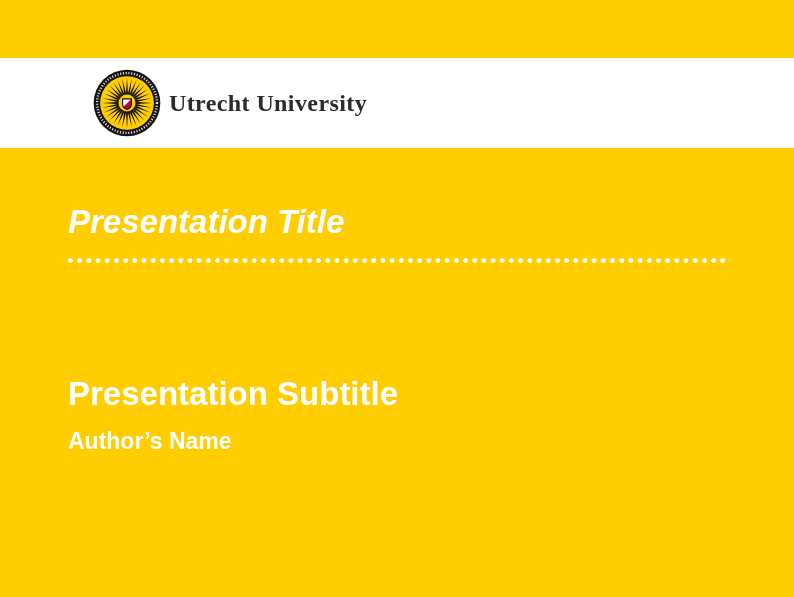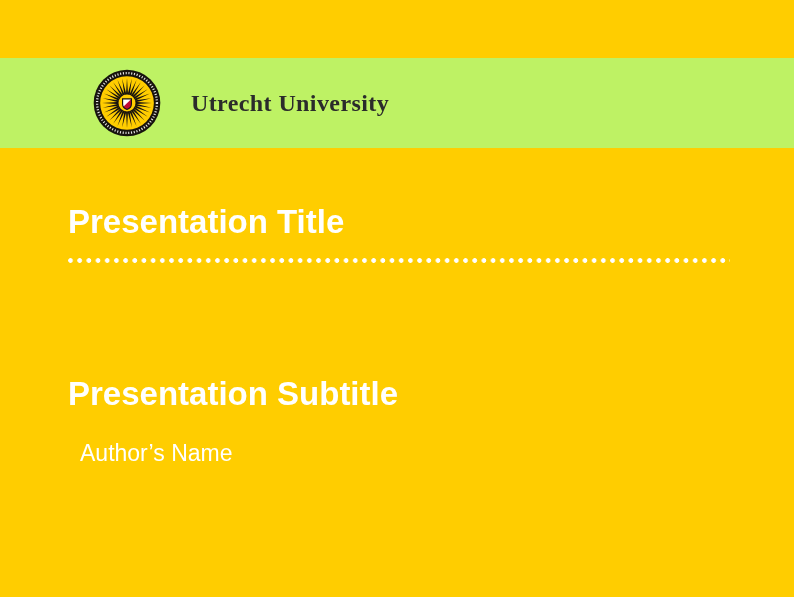--- a/index.html
+++ b/index.html
@@ -19,24 +19,23 @@
   .band-top {
     position: absolute;
     left: 0; top: 0;
     width: 794px; height: 58px;
     background: #FFCD00;
   }
   .logo-band {
     position: absolute;
     left: 0; top: 58px;
     width: 794px; height: 90px;
-    background: #bef264;
+    background: #ffffff;
     display: flex;
     align-items: center;
-    gap: 22px;
   }
   .seal {
     width: 68px;
     height: 68px;
     margin-left: 93px;
     flex: 0 0 auto;
     display: block;
   }
   .wordmark {
     margin-left: 8px;
@@ -56,20 +55,21 @@
   }
   .slide-title {
     position: absolute;
     left: 68px; top: 202px;
     margin: 0;
     font-size: 33px;
     line-height: 40px;
     font-weight: bold;
     color: #FFFFFF;
     white-space: nowrap;
+    font-style: italic;
   }
   .dotted-rule {
     position: absolute;
     left: 68px; top: 258px;
     width: 662px; height: 5px;
     background-image: radial-gradient(circle at 2.5px 2.5px, #FFFFFF 2px, rgba(255,255,255,0) 2.7px);
     background-size: 9.2px 5px;
     background-repeat: repeat-x;
   }
   .slide-subtitle {
@@ -78,24 +78,24 @@
     margin: 0;
     font-size: 33px;
     line-height: 34px;
     font-weight: bold;
     color: #FFFFFF;
     white-space: nowrap;
   }
   .slide-author {
     position: absolute;
     left: 68px; top: 426px;
-    margin: 12px;
+    margin: 0;
     font-size: 23px;
     line-height: 30px;
-    font-weight: normal;
+    font-weight: bold;
     color: #FFFFFF;
     white-space: nowrap;
   }
 </style>
 </head>
 <body>
 
 <div class="slide">
 
   <div class="band-top"></div>

